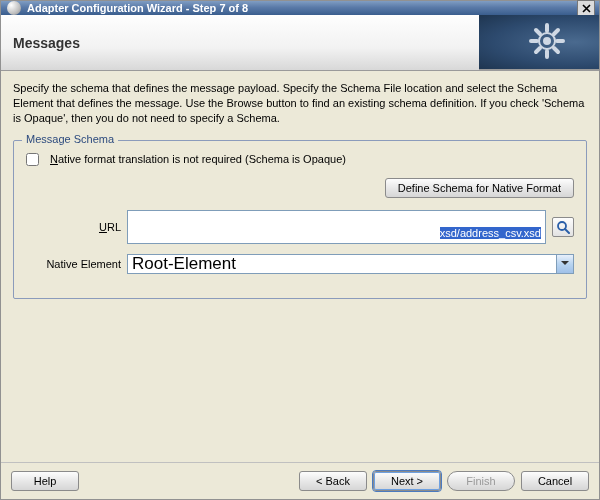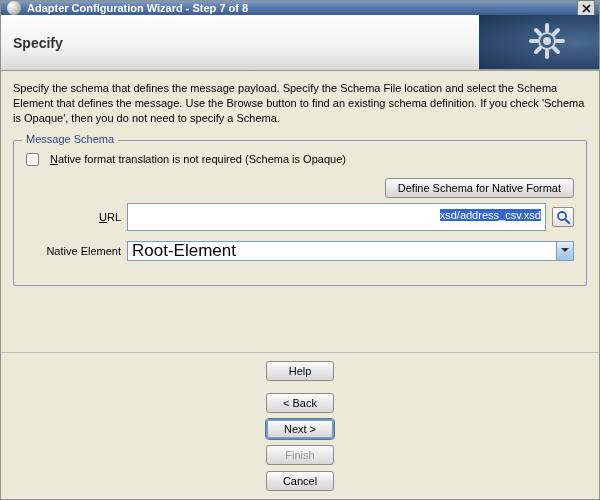--- a/index.html
+++ b/index.html
@@ -103,33 +103,33 @@
     gap: 11px;
     margin-bottom: 12px;
     margin-top: 2px;
   }
   .checkbox-row input[type=checkbox] {
     width: 13px; height: 13px;
     margin: 0;
   }
   .define-row {
     text-align: right;
-    margin-bottom: 5px;
+    margin-bottom: 12px;
   }
   .btn {
     background: linear-gradient(to bottom, #fdfdfd, #e8e8e8 50%, #d6d6d6);
     border: 1px solid #8b8b8b;
     border-radius: 3px;
     padding: 3px 12px;
     font-family: inherit;
     font-size: 11px;
     color: #000;
     cursor: default;
   }
-  .btn.disabled { color: #9a9a9a; }
+  .btn.disabled { color: #9a9a9a; border-radius: 10px; }
   .btn.default {
     outline: 1px solid #4a7ac0;
     box-shadow: 0 0 0 1px #6ea0e0 inset;
   }
   .form-row {
     display: flex;
     align-items: center;
     gap: 6px;
     margin-bottom: 10px;
     text-align: right;
@@ -137,21 +137,21 @@
   .form-label {
     width: 95px;
     flex-shrink: 0;
   }
   .underline-u { text-decoration: underline; }
   .text-input {
     flex: 1;
     height: 28px;
     background: #fff;
     border: 1px solid #7f9db9;
-    padding: 5px 4px;
+    padding: 16px 4px;
     font-family: inherit;
     font-size: 11px;
     min-width: 0;
   }
   .text-input.selected {
     background: #fff;
     position: relative;
   }
   .text-input.selected span {
     background: #3366cc;
@@ -183,21 +183,20 @@
     background: linear-gradient(to bottom, #e8f0fb, #b8d4f0 50%, #9fc0e8);
     border-left: 1px solid #7f9db9;
     display: flex; align-items: center; justify-content: center;
   }
   .footer {
     border-top: 1px solid #c0c0c0;
     padding: 8px 10px;
     display: flex;
     align-items: center;
     gap: 6px;
-    flex-direction: column;
   }
   .footer .spacer { flex: 1; }
   .footer .btn { min-width: 68px; }
   .help-btn { min-width: 56px; }
 </style>
 </head>
 <body>
 
 <div class="window">
 
@@ -205,21 +204,21 @@
     <div class="title-icon"></div>
     <div class="title-text">Adapter Configuration Wizard - Step 7 of 8</div>
     <div class="close-btn">
       <svg width="9" height="9" viewBox="0 0 9 9">
           <path d="M1 1 L8 8 M8 1 L1 8" stroke="#000" stroke-width="1.6"></path>
         </svg>
     </div>
   </div>
 
   <div class="header">
-    <div class="header-title">Specify</div>
+    <div class="header-title">Messages</div>
     <div class="header-graphic">
       <svg class="gear" width="44" height="44" viewBox="0 0 44 44">
         <g fill="none" stroke="#cfd8e4" stroke-width="2">
           <circle cx="22" cy="22" r="8"></circle>
           <circle cx="22" cy="22" r="3" fill="#cfd8e4"></circle>
           <path d="M22 6 L22 12 M22 32 L22 38 M6 22 L12 22 M32 22 L38 22 M11 11 L15 15 M29 29 L33 33 M33 11 L29 15 M15 29 L11 33" stroke-width="4" stroke-linecap="round"></path>
         </g>
       </svg>
     </div>
   </div>

